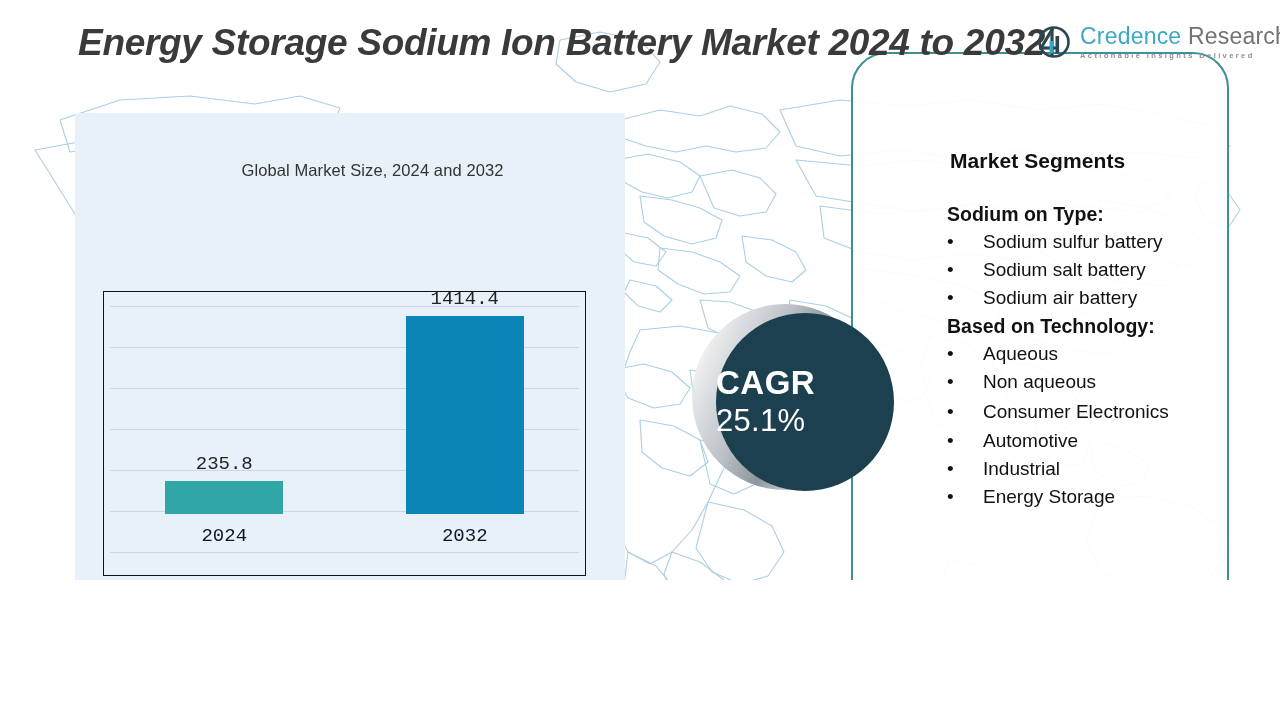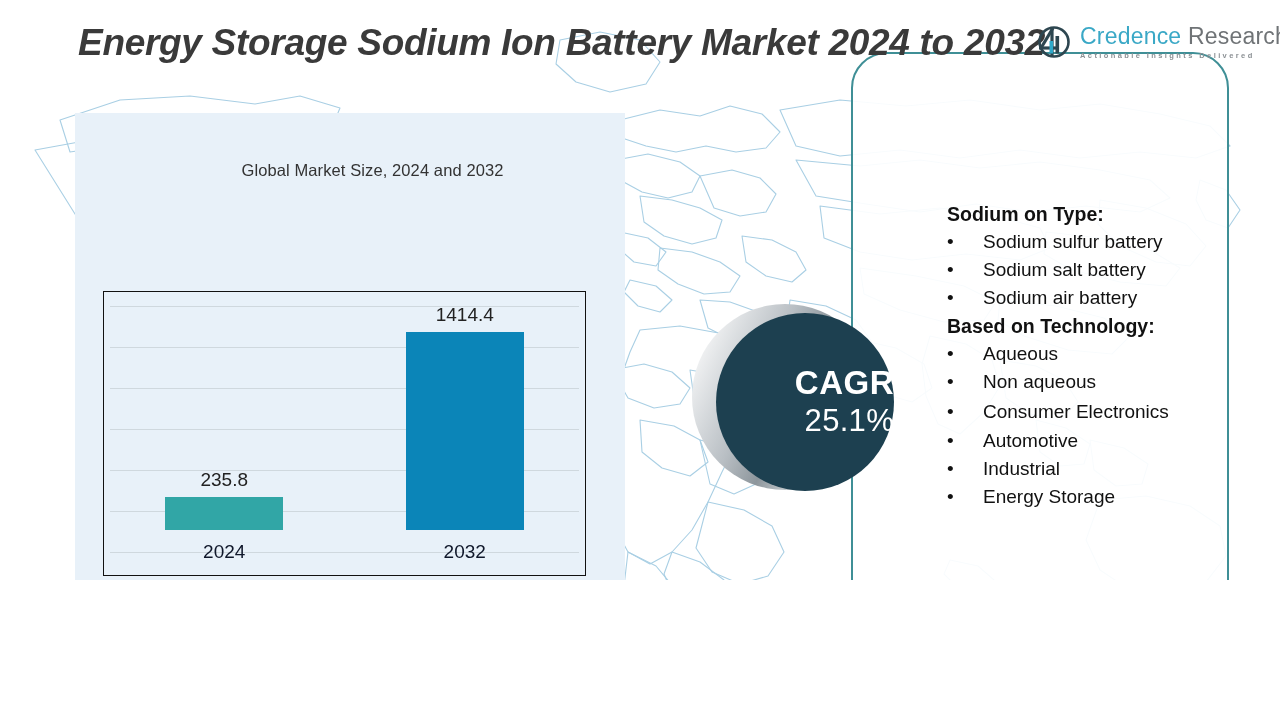--- a/index.html
+++ b/index.html
@@ -130,23 +130,24 @@
     background: #cfd8de;
   }
   .bars {
     position: absolute;
     left: 0; right: 0;
     top: 0;
     bottom: 45px;
   }
   .bar-slot {
     position: absolute;
-    bottom: 0;
+    bottom: 16px;
     width: 50%;
     height: 100%;
+    font-family: Liberation Mono, monospace;
   }
   .bar-slot.s0 { left: 0; }
   .bar-slot.s1 { left: 50%; }
   .bar {
     position: absolute;
     bottom: 0;
     left: 50%;
     transform: translateX(-50%);
     width: 118px;
   }
@@ -190,21 +191,21 @@
   .cagr-circle {
     position: absolute;
     left: 24px;
     top: 9px;
     width: 178px;
     height: 178px;
     border-radius: 50%;
     background: #1d4050;
     display: flex;
     flex-direction: column;
-    align-items: flex-end;
+    align-items: flex-start;
     justify-content: center;
     color: #ffffff;
   }
   .cagr-label {
     font-size: 33px;
     font-weight: bold;
     letter-spacing: 0.5px;
     line-height: 1.05;
   }
   .cagr-value {
@@ -399,20 +400,21 @@
 
   <div class="cagr-wrap">
     <div class="cagr-shadow"></div>
     <div class="cagr-circle">
       <div class="cagr-label">CAGR</div>
       <div class="cagr-value">25.1%</div>
     </div>
   </div>
 
   <div class="segments">
+    <div class="seg-title">Market Segments</div>
     <div class="seg-body" id="seg-body">
         <div class="seg-group-head">Sodium on Type:</div>
         <ul class="seg-list">
           <li class="seg-item"><span class="seg-bullet">•</span><span>Sodium sulfur battery</span></li>
           <li class="seg-item"><span class="seg-bullet">•</span><span>Sodium salt battery</span></li>
           <li class="seg-item"><span class="seg-bullet">•</span><span>Sodium air battery</span></li>
         </ul>
         <div class="seg-group-head">Based on Technology:</div>
         <ul class="seg-list">
           <li class="seg-item"><span class="seg-bullet">•</span><span>Aqueous</span></li>

